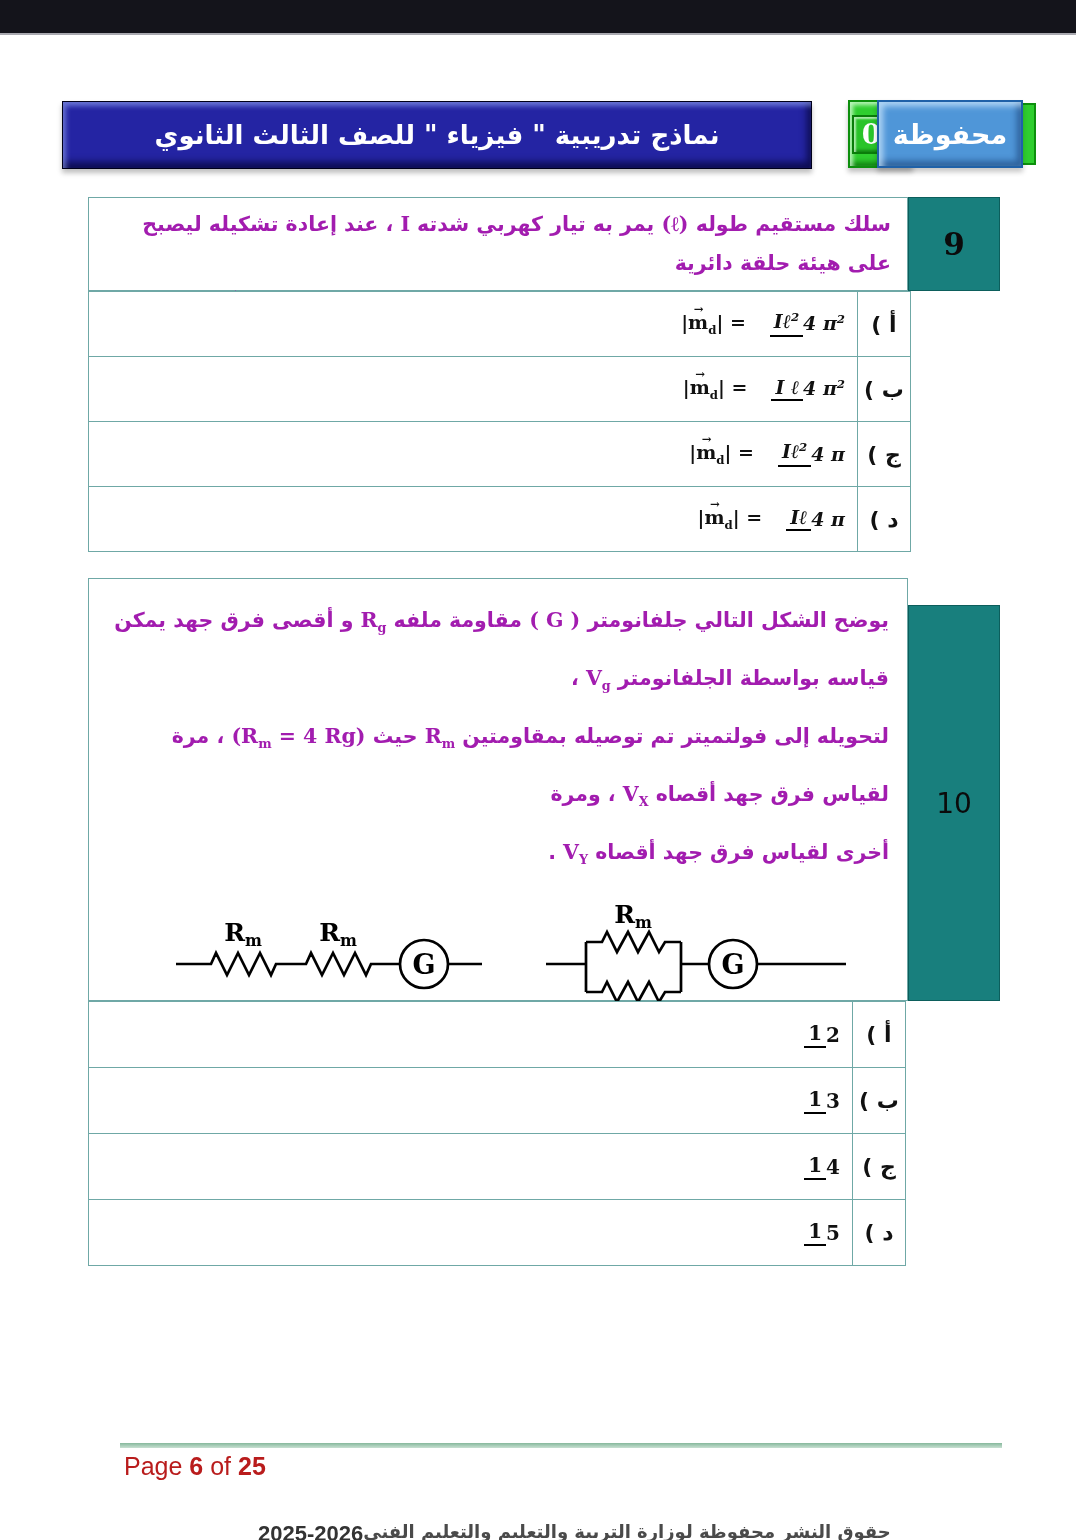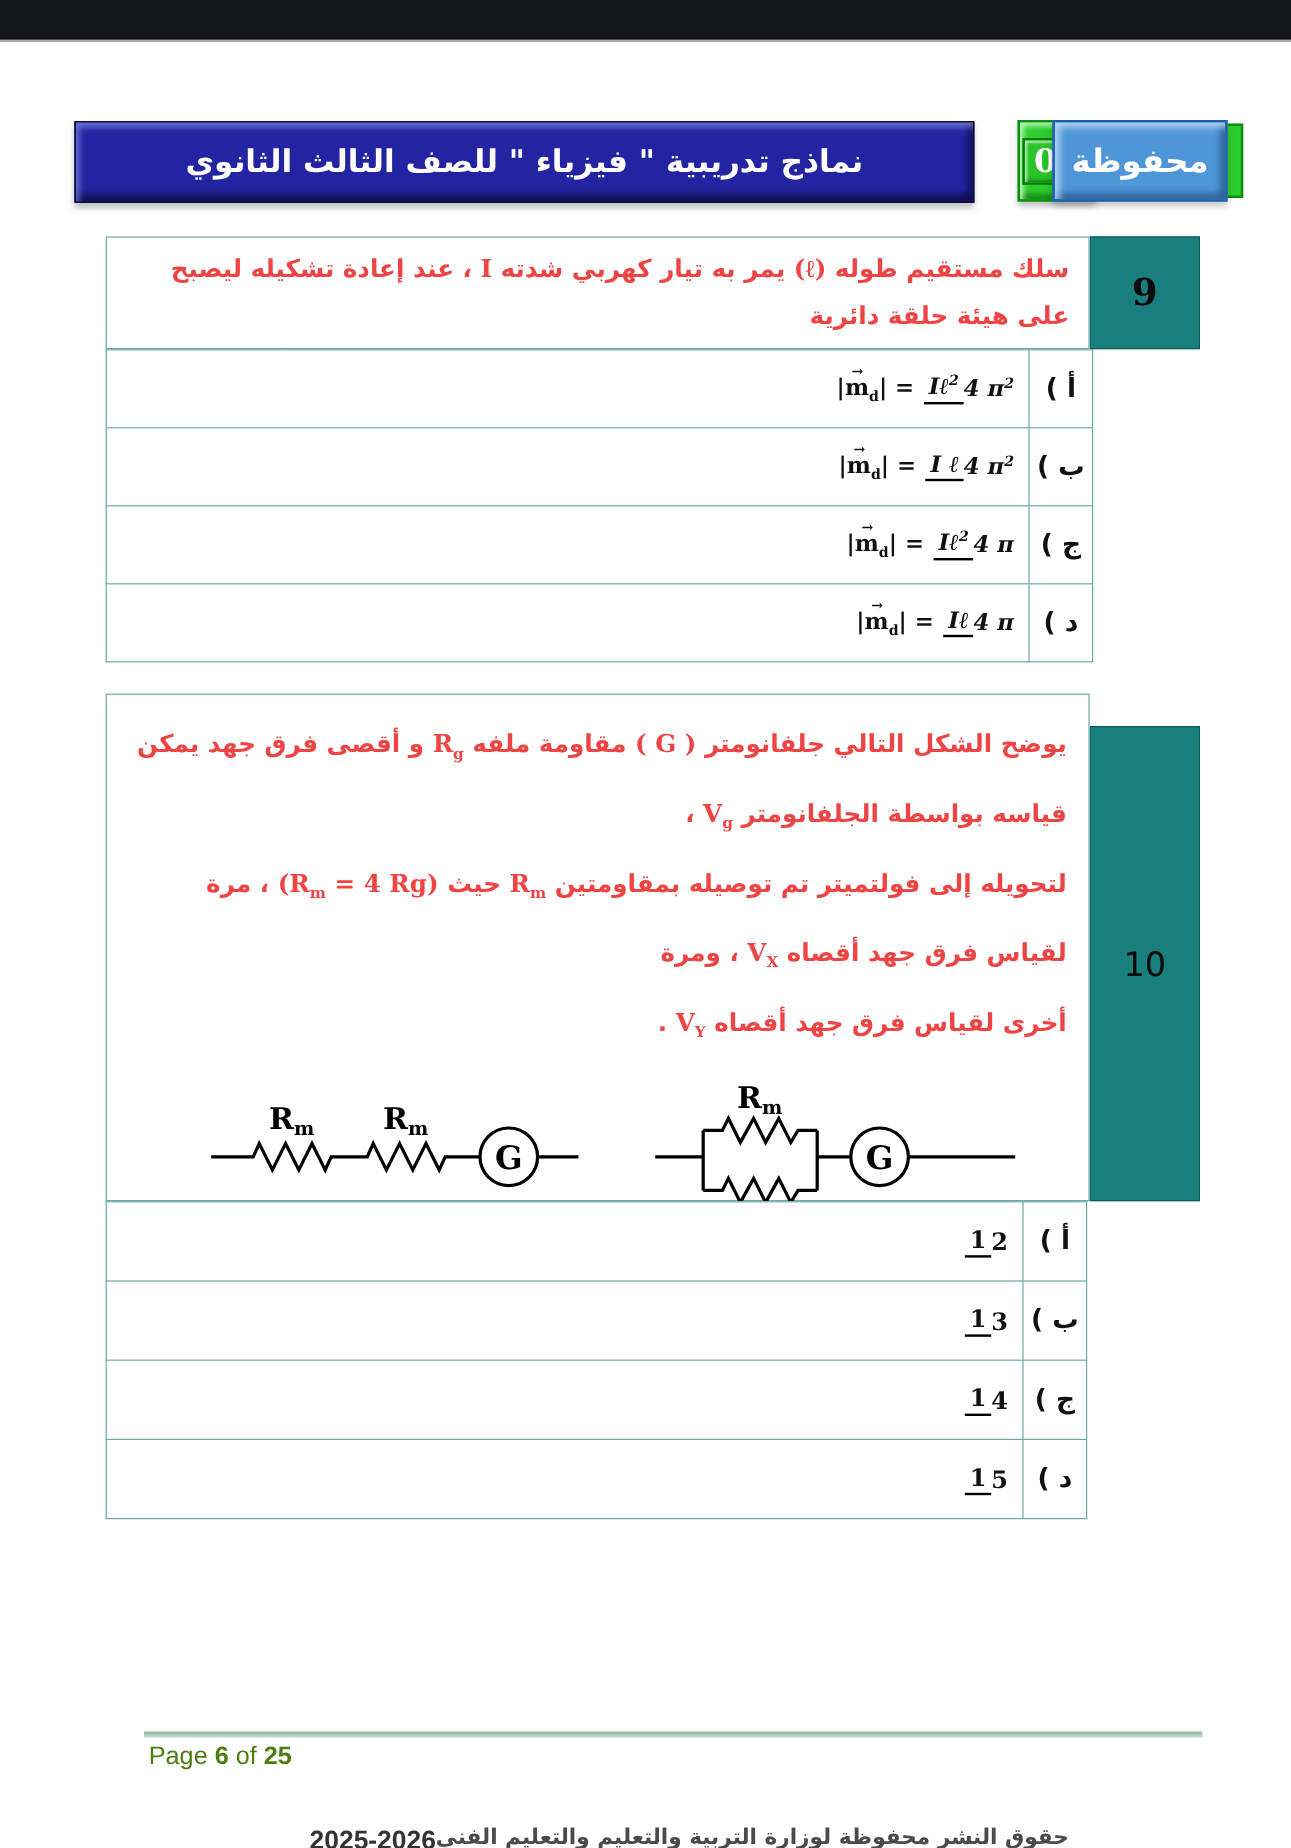--- a/index.html
+++ b/index.html
@@ -35,36 +35,36 @@
   .hdr-blue .t{color:#fff;font-weight:bold;font-size:27px;}
   
   .qrow{position:absolute;display:flex;direction:rtl;}
   .q-num{width:92px;background:#187f7d;display:flex;align-items:center;justify-content:center;
          color:#0b0b0b;border:1px solid #0c5e5c;box-sizing:border-box;}
   .q-num.serif{font-family:"DejaVu Serif",serif;font-weight:bold;font-size:31px;}
   .q-num.sans{font-weight:normal;font-size:28px;margin-top:27px;}
   .q-body{flex:1;background:#fff;border:1.6px solid #6fa8a6;box-sizing:border-box;}
   .q9-block{left:88px;top:197px;width:912px;height:94px;}
   .q9-block .q-body{padding:7px 16px 0 10px;}
-  .q-textline{direction:rtl;text-align:right;font-weight:bold;font-size:20.5px;line-height:39px;color:#ef4444;}
+  .q-textline{direction:rtl;text-align:right;font-weight:bold;font-size:20.5px;line-height:39px;color:#a21caf;}
   .q10-block{left:88px;top:578px;width:912px;height:423px;}
   .q10-body{padding:16px 18px 0 14px;}
   .q10-body .q-textline{line-height:50px;}
   .ltr{font-family:"DejaVu Serif",serif;}
   
   .opts{position:absolute;border-collapse:collapse;direction:rtl;background:#fff;}
   .opts td{border:1.6px solid #6fa8a6;}
   .opts .opt-letter{width:50px;text-align:center;font-weight:bold;font-size:22px;color:#111;}
   .opts .opt-value{text-align:right;padding-right:12px;}
   .q9-opts{left:88px;top:291px;width:823px;}
   .q9-opts td{height:62px;}
   .q10-opts{left:88px;top:1001px;width:818px;}
   .q10-opts td{height:63px;}
   
-  .formula{direction:ltr;display:inline-flex;align-items:center;gap:8px;
+  .formula{direction:ltr;display:inline-flex;align-items:center;gap:24px;
            font-family:"DejaVu Serif",serif;font-weight:bold;font-size:19px;color:#111;}
   .frac{display:inline-flex;flex-direction:row;align-items:center;line-height:1.15;}
   .frac .fr-n{border-bottom:2px solid #000;padding:0 4px 1px;}
   .frac .fr-d{padding-top:1px;}
   .frac.ital{font-style:italic;}
   .opt-frac{direction:ltr;display:inline-flex;font-family:"DejaVu Serif",serif;font-weight:bold;font-size:20px;color:#111;}
   sub{font-size:0.62em;}
   sup{font-size:0.62em;}
   .vec{position:relative;display:inline-block;font-style:normal;}
   .vec::after{content:"→";position:absolute;left:50%;transform:translateX(-50%);top:-0.78em;font-size:0.62em;letter-spacing:-1px;}
@@ -72,21 +72,21 @@
   .fig-wrap{margin:14px auto 0 auto;width:780px;}
   .fig-wrap svg text{font-family:"DejaVu Serif",serif;font-weight:bold;fill:#000;}
   
   .ratio-line{direction:rtl;display:flex;align-items:center;justify-content:flex-start;
               gap:10px;margin-top:8px;font-weight:bold;font-size:20.5px;color:#111;padding-left:70px;}
   .ratio-frac{font-size:20px;}
   
   .footer-line{position:absolute;left:120px;top:1443px;width:882px;height:5px;
                background:linear-gradient(#86b89c,#c8e0d2);}
   .page-label{position:absolute;left:124px;top:1452px;font-family:"Liberation Sans",sans-serif;
-              font-size:21px;color:#4d7c0f;}
+              font-size:25px;color:#b91c1c;}
   .page-label b{font-weight:bold;}
   .bottom-cut{position:absolute;left:258px;top:1521px;width:588px;display:flex;direction:ltr;
               justify-content:space-between;align-items:flex-start;color:#3b3b3b;white-space:nowrap;}
   .bottom-cut .yrs{font-weight:bold;font-size:22px;font-family:"Liberation Sans",sans-serif;color:#333;}
   .bottom-cut .copy{font-weight:bold;font-size:18px;direction:rtl;color:#4a4a4a;}
 </style>
 </head>
 <body>
 
 <div class="top-black-bar"></div>

